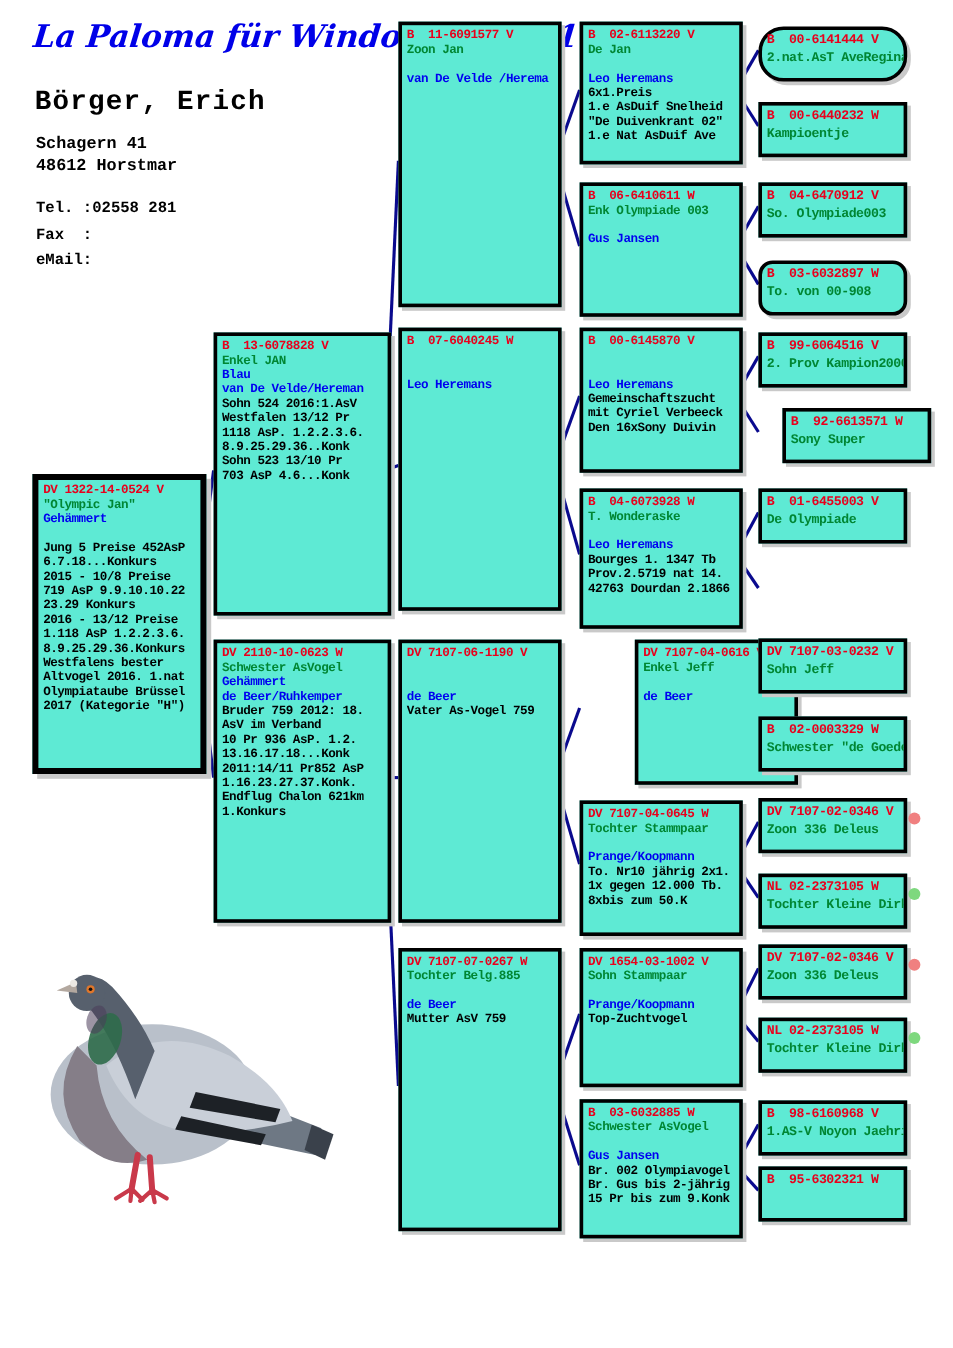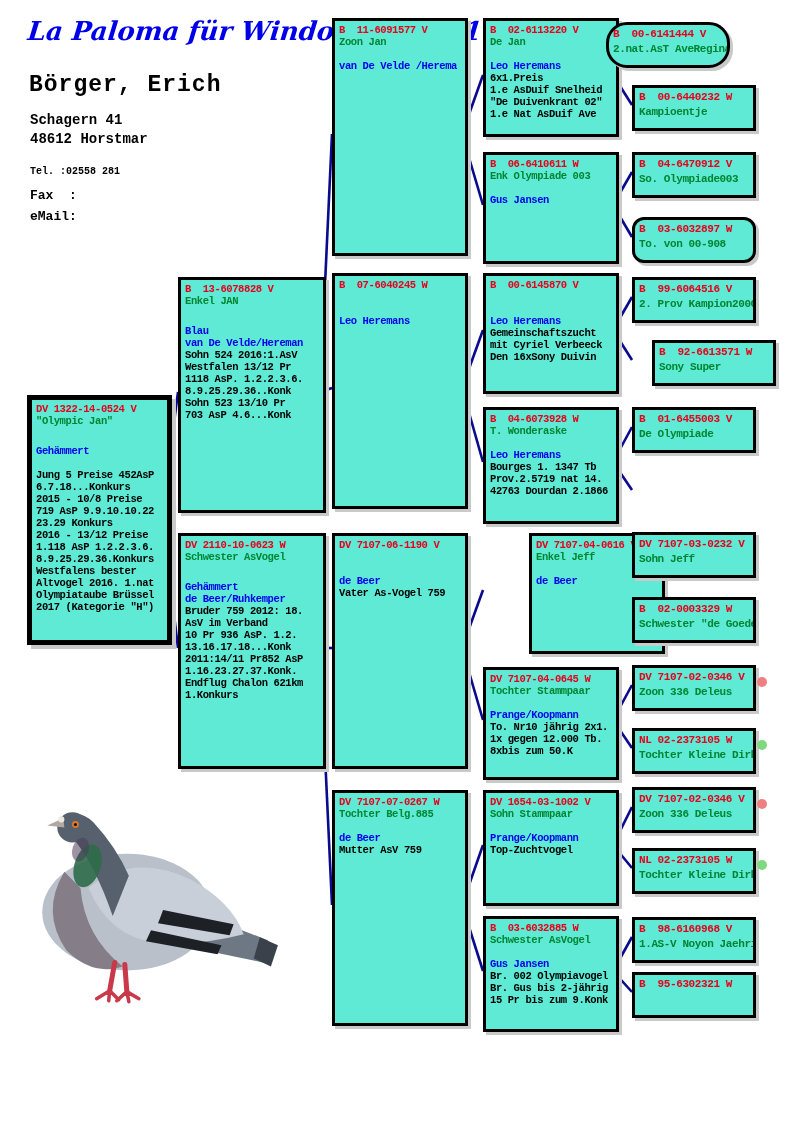--- a/index.html
+++ b/index.html
@@ -5,33 +5,33 @@
   html,body{margin:0;padding:0;background:#fff;}
   .page{position:relative;width:794px;height:1123px;background:#fff;overflow:hidden;
         font-family:"Liberation Mono","DejaVu Sans Mono",monospace;font-weight:bold;}
   .lines-svg{position:absolute;left:0;top:0;width:794px;height:1123px;z-index:0;}
   .logo{position:absolute;left:28px;top:16px;font-family:"DejaVu Serif","Liberation Serif",serif;
         font-style:italic;font-weight:bold;font-size:26px;color:var(--logo,#0000e8);
         transform:skewX(-6deg);letter-spacing:0px;white-space:pre;}
   .owner-name{position:absolute;left:29px;top:72px;font-size:23px;color:#000;white-space:pre;letter-spacing:1px;}
   .owner-street{position:absolute;left:30px;top:112px;font-size:14px;white-space:pre;}
   .owner-city{position:absolute;left:30px;top:131px;font-size:14px;white-space:pre;}
-  .owner-tel{position:absolute;left:30px;top:166px;font-size:10px;white-space:pre;}
+  .owner-tel{position:absolute;left:30px;top:166px;font-size:13px;white-space:pre;}
   .owner-fax{position:absolute;left:30px;top:188px;font-size:13px;white-space:pre;}
   .owner-mail{position:absolute;left:30px;top:209px;font-size:13px;white-space:pre;}
   .box{position:absolute;background:#5eead4;border:3px solid #000;z-index:2;
        box-shadow:3px 3px 0 #c9c9c9;}
   .box.subject{border-width:5px;box-shadow:4px 4px 0 #c9c9c9;}
   .box-inner{width:100%;height:100%;overflow:hidden;padding:3px 2px 0 4px;box-sizing:border-box;}
   .line{height:12px;line-height:12px;font-size:10.5px;letter-spacing:-0.4px;white-space:pre;}
   .box.small .line{height:15px;line-height:15px;font-size:11px;}
   .box.small .box-inner{padding-top:2px;}
   .c-ring{color:var(--ring,#e8001c);}
   .c-name{color:var(--name,#008633);}
-  .c-strain{color:var(--strain,#0000f0);margin-top:18px;}
+  .c-strain{color:var(--strain,#0000f0);}
   .c-breeder{color:var(--breeder,#0000f0);}
   .c-text{color:var(--text,#000);}
   .dot{position:absolute;right:-14px;top:9px;width:10px;height:10px;border-radius:50%;}
   .pigeon{position:absolute;left:14px;top:793px;width:272px;height:222px;z-index:1;}
 </style>
 </head>
 <body>
 
 <div class="page">
 
@@ -240,21 +240,21 @@
         <div class="line c-ring">B  03-6032885 W</div>
         <div class="line c-name">Schwester AsVogel</div>
         <div class="line c-text"></div>
         <div class="line c-breeder">Gus Jansen</div>
         <div class="line c-text">Br. 002 Olympiavogel</div>
         <div class="line c-text">Br. Gus bis 2-jährig</div>
         <div class="line c-text">15 Pr bis zum 9.Konk</div>
       </div>
     </div>
 
-  <div class="box small" style="left:606px;top:22px;width:118px;height:40px;border-radius:21px;">
+  <div class="box small" style="left:632px;top:22px;width:118px;height:40px;border-radius:21px;">
       <div class="box-inner">
         <div class="line c-ring">B  00-6141444 V</div>
         <div class="line c-name">2.nat.AsT AveRegina0</div>
       </div>
     </div>
   <div class="box small" style="left:632px;top:85px;width:118px;height:40px;">
       <div class="box-inner">
         <div class="line c-ring">B  00-6440232 W</div>
         <div class="line c-name">Kampioentje</div>
       </div>

